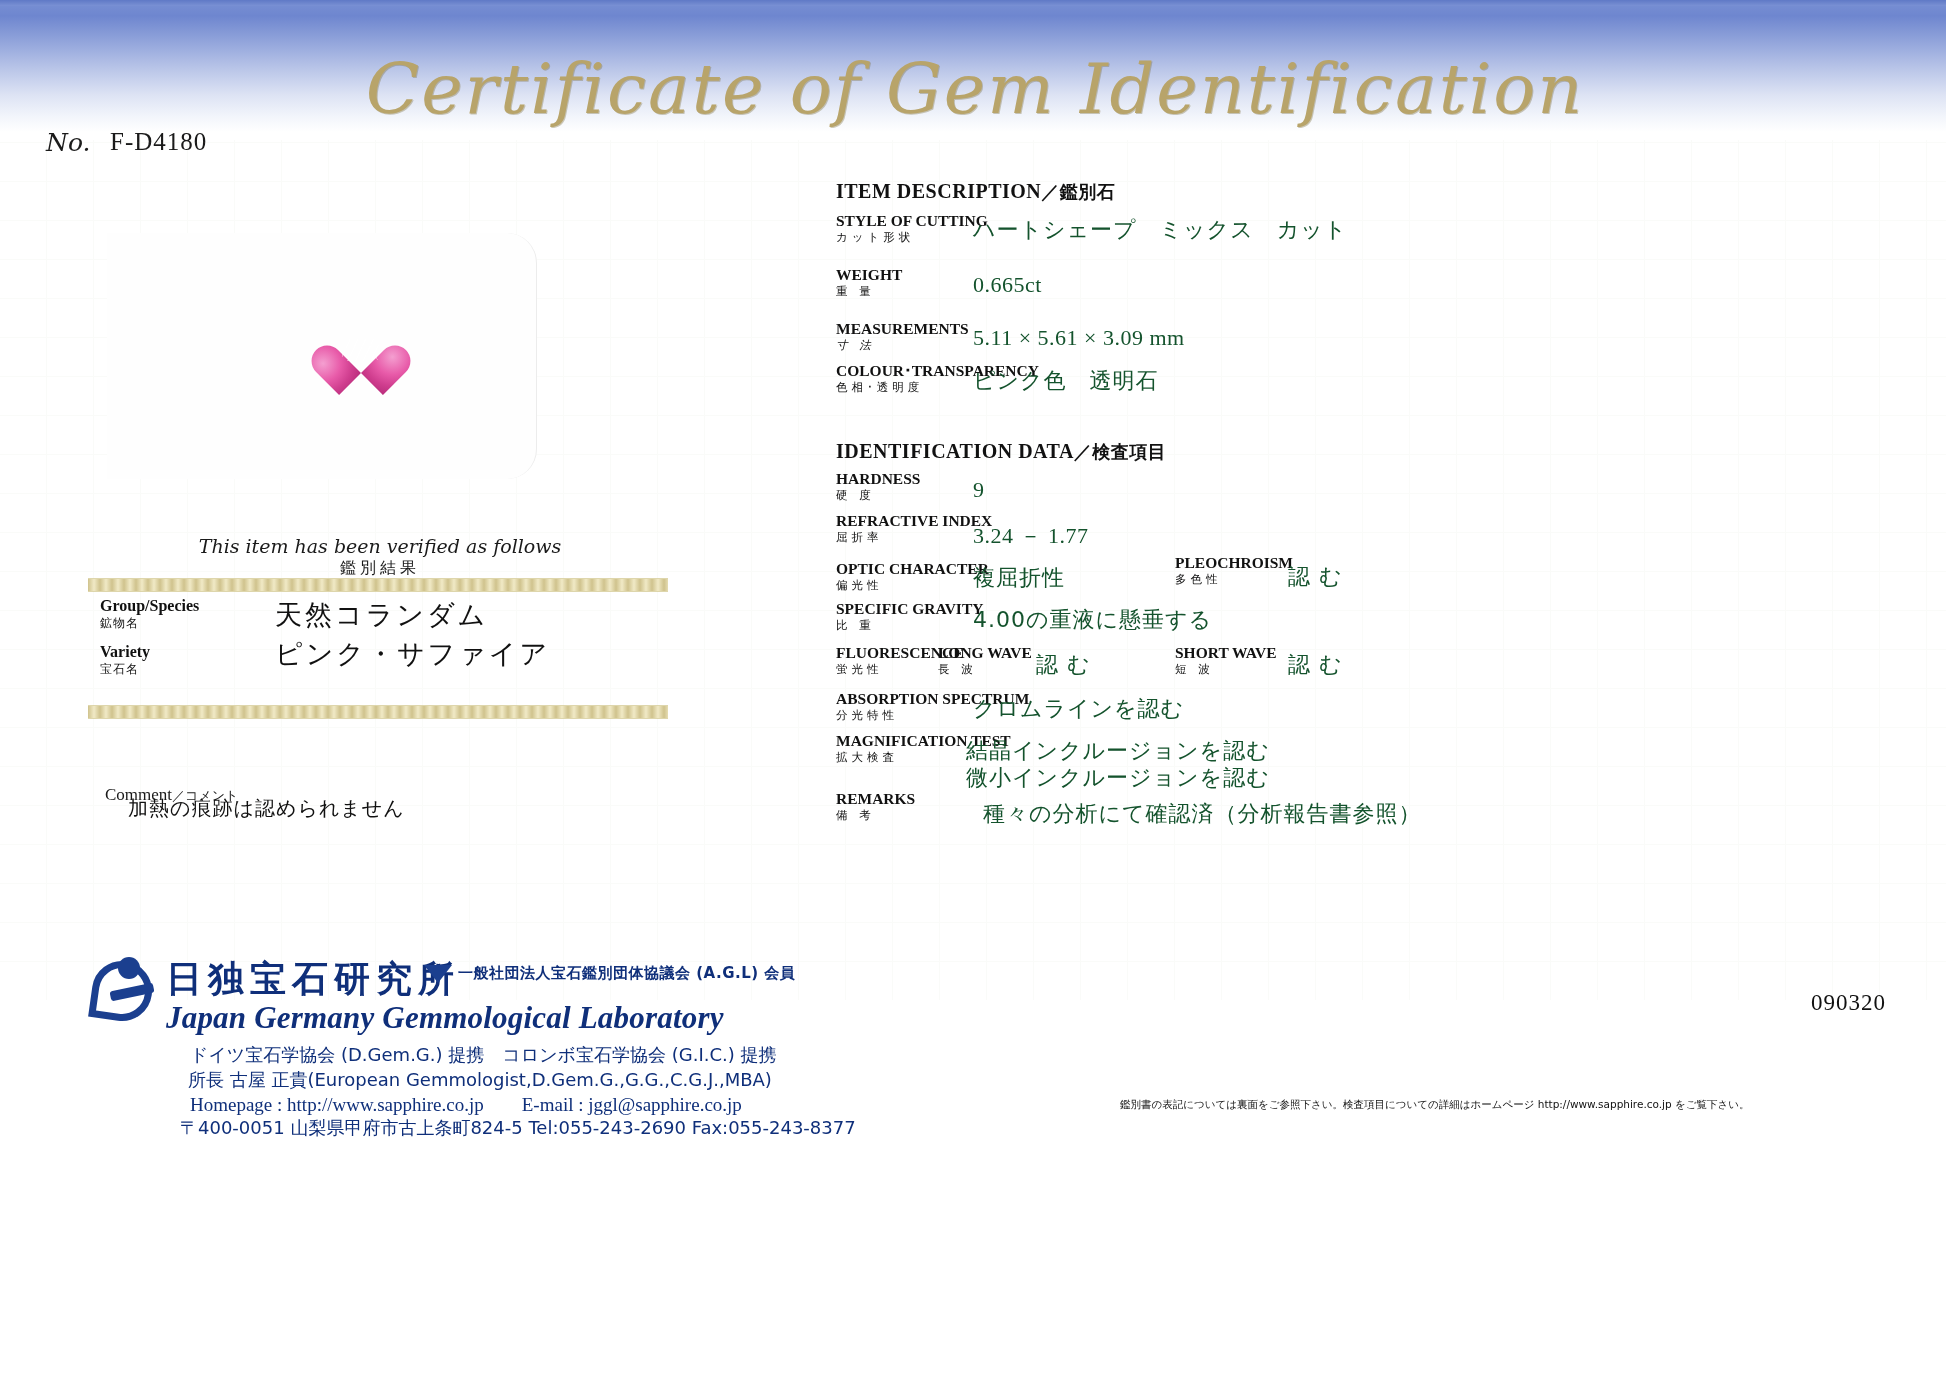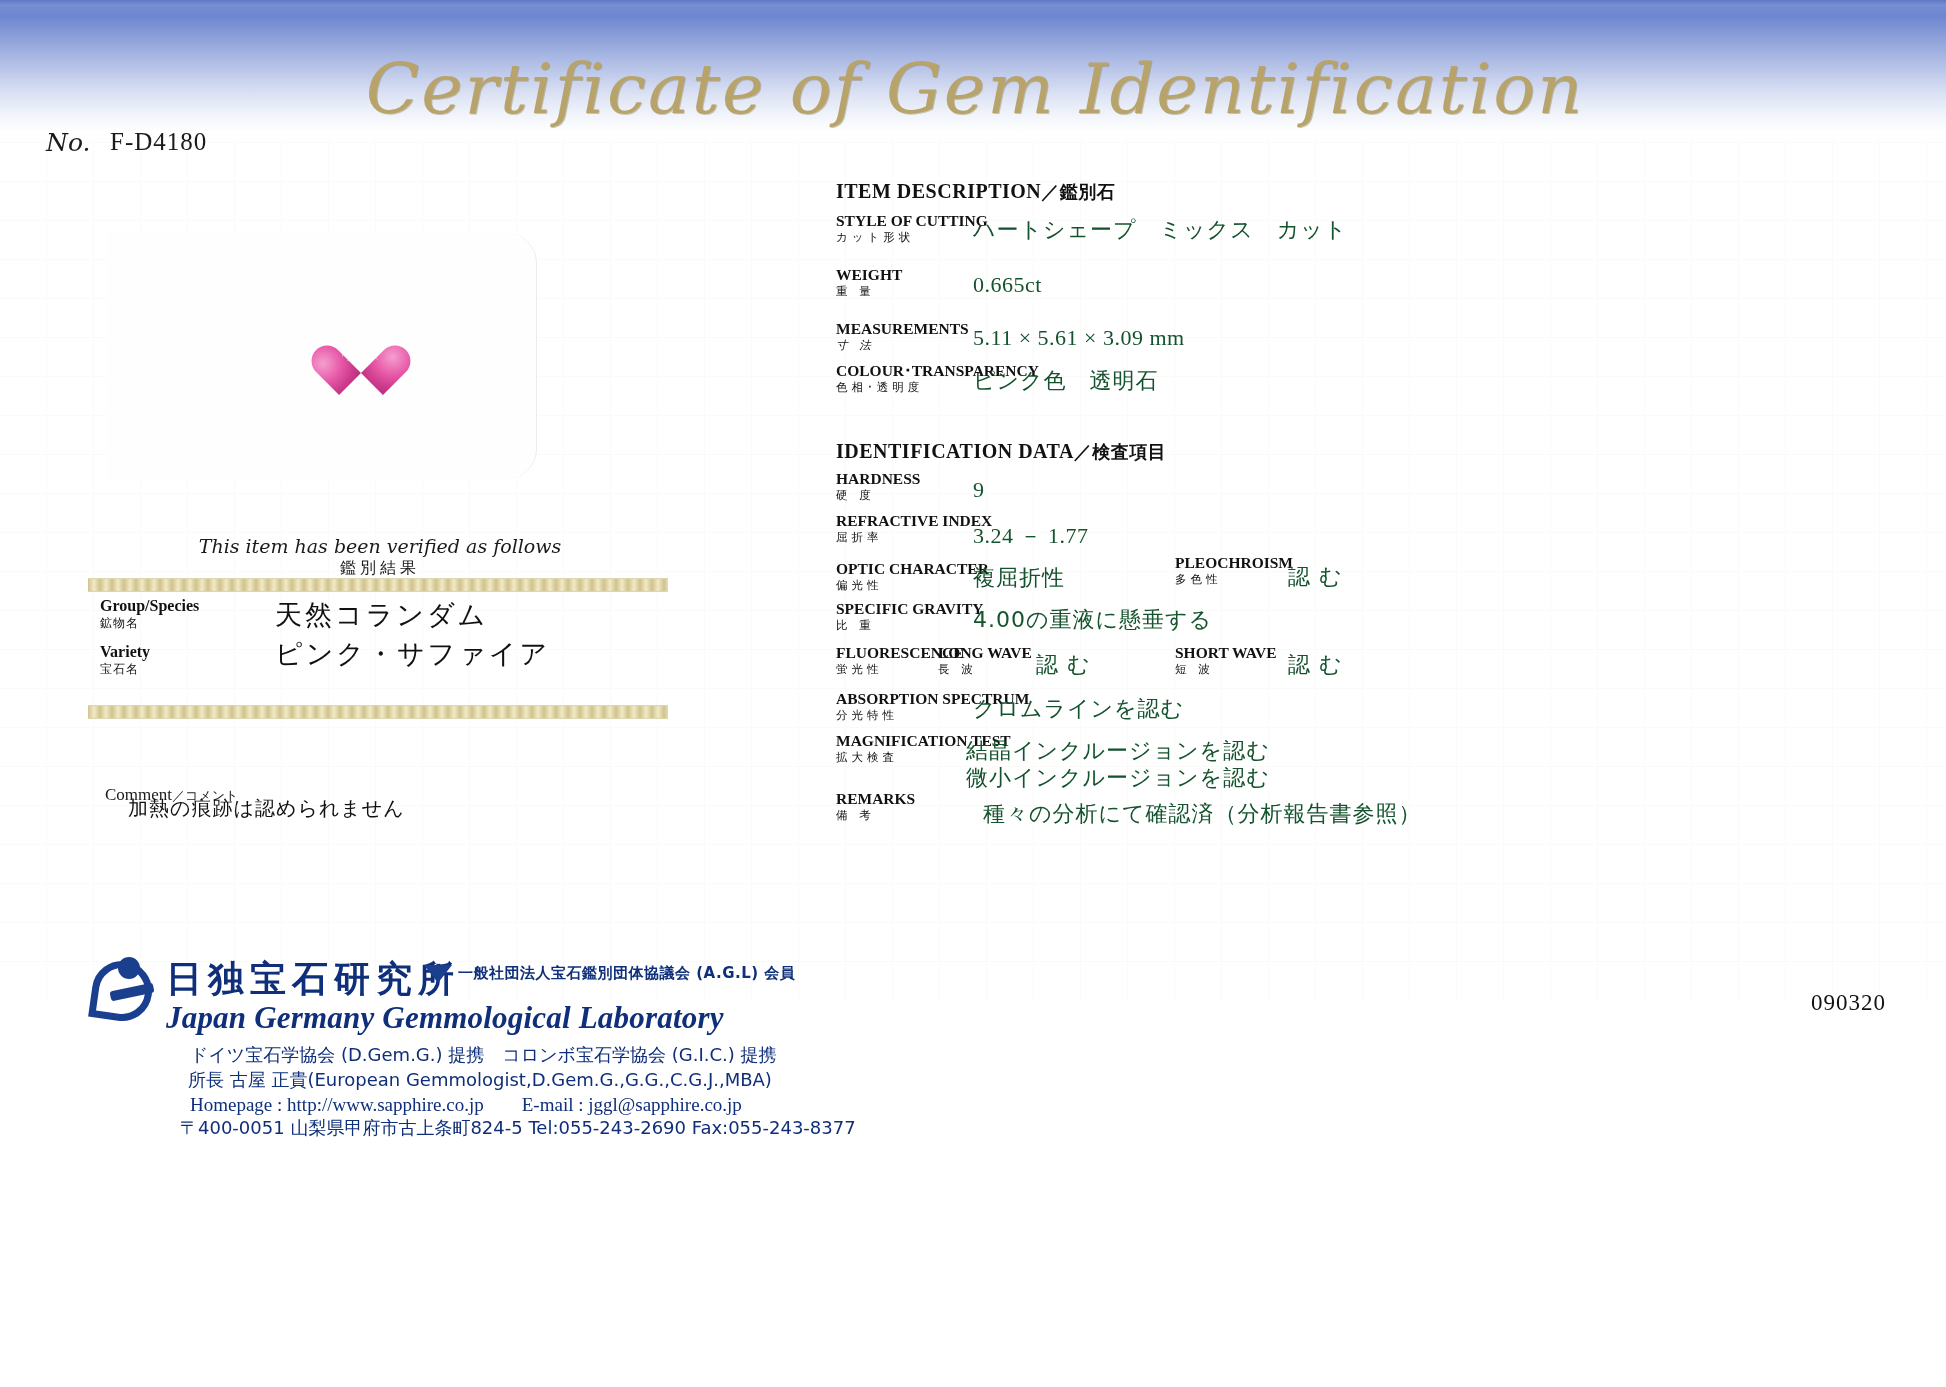--- a/index.html
+++ b/index.html
@@ -570,13 +570,14 @@
 <div class="lab-en">Japan Germany Gemmological Laboratory</div>
 
 <div class="foot-line" id="foot1"><span class="jp">ドイツ宝石学協会 (D.Gem.G.) 提携　コロンボ宝石学協会 (G.I.C.) 提携</span></div>
 <div class="foot-line" id="foot2"><span class="jp">所長 古屋 正貴(European Gemmologist,D.Gem.G.,G.G.,C.G.J.,MBA)</span></div>
 <div class="foot-line" id="foot3"><span>Homepage : http://www.sapphire.co.jp　　E-mail : jggl@sapphire.co.jp</span></div>
 <div class="foot-line" id="foot4"><span class="jp">〒400-0051 山梨県甲府市古上条町824-5  Tel:055-243-2690  Fax:055-243-8377</span></div>
 
 <div class="doc-number">090320</div>
 
 <div class="fineprint">
+  <div>鑑別書の表記については裏面をご参照下さい。検査項目についての詳細はホームページ http://www.sapphire.co.jp をご覧下さい。</div>
 </div>
 
 </body></html>

